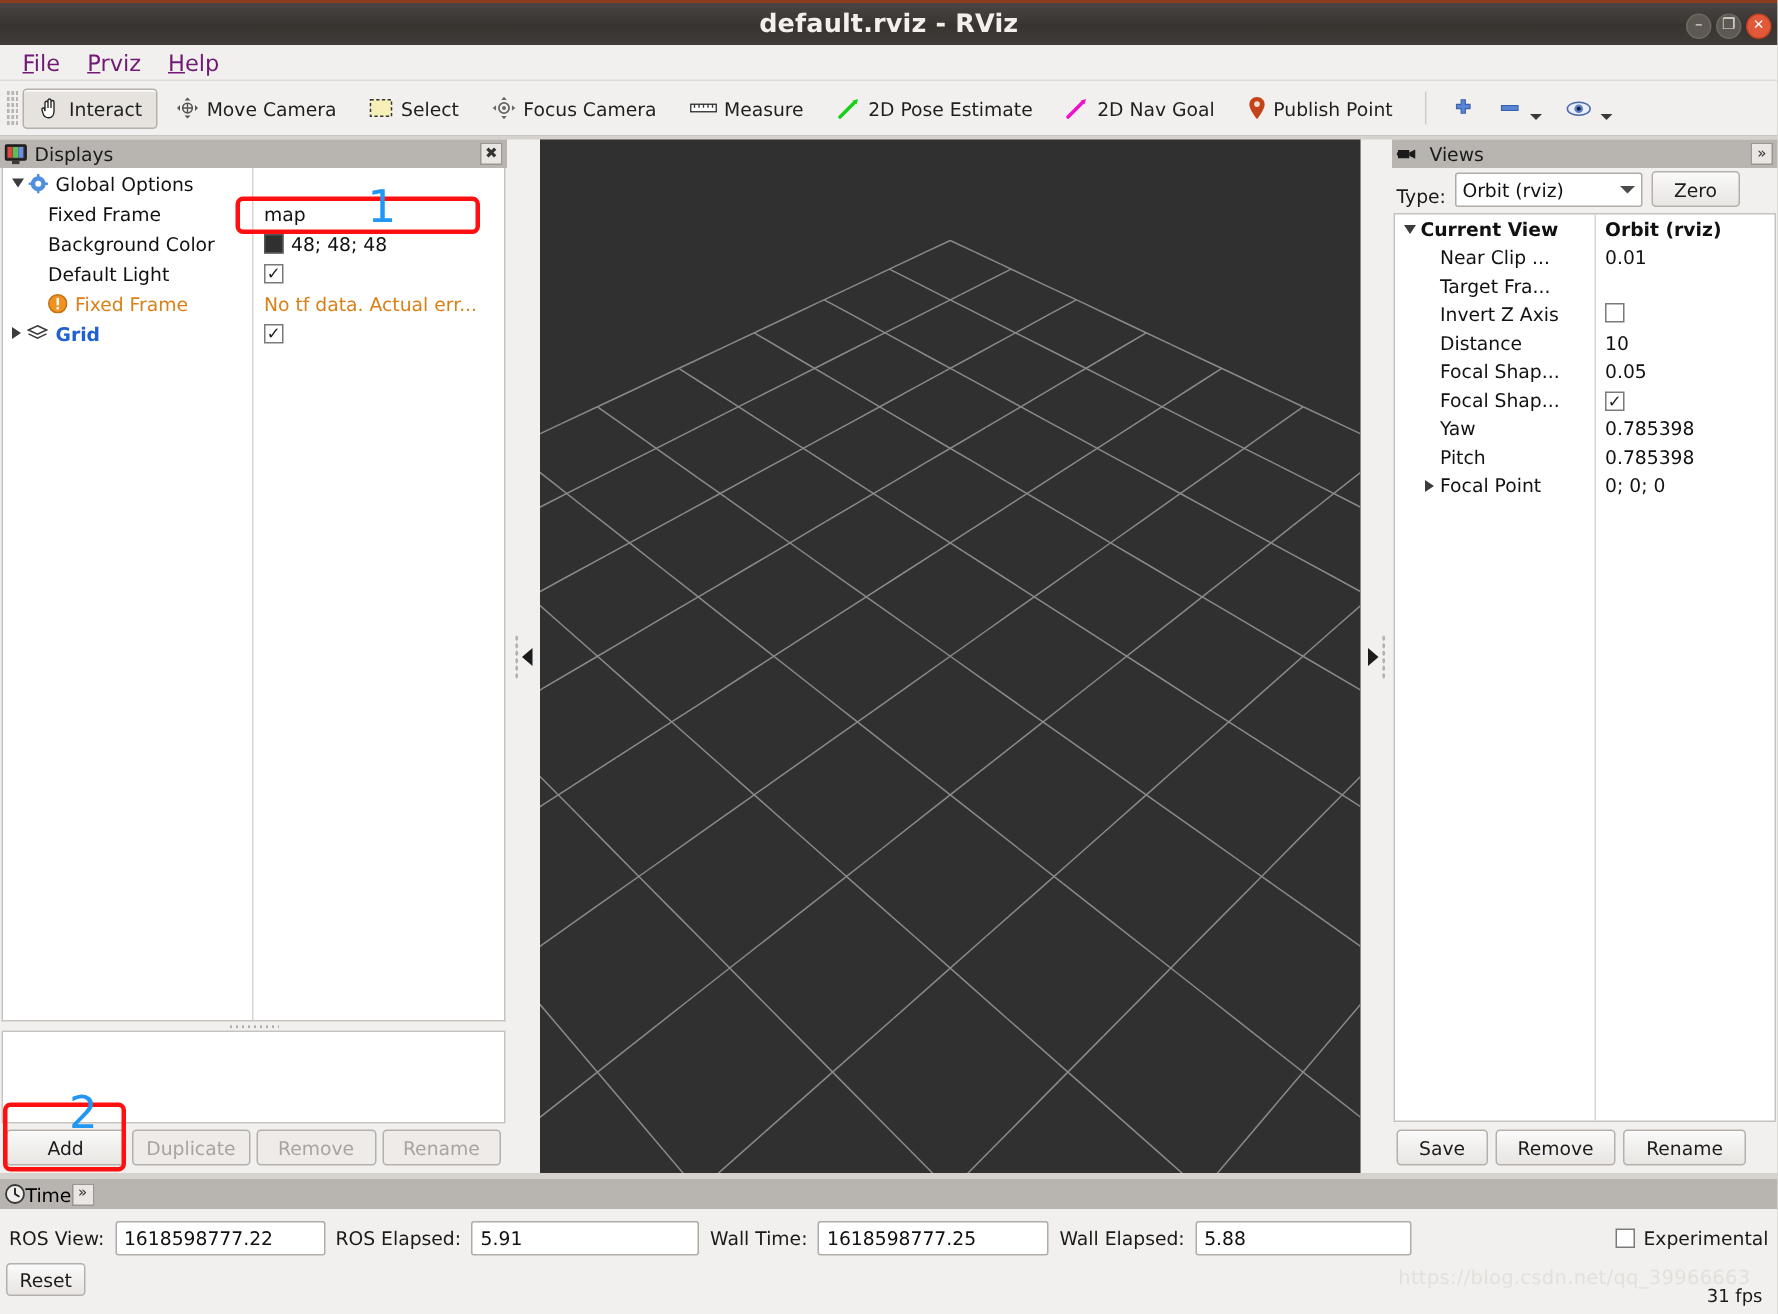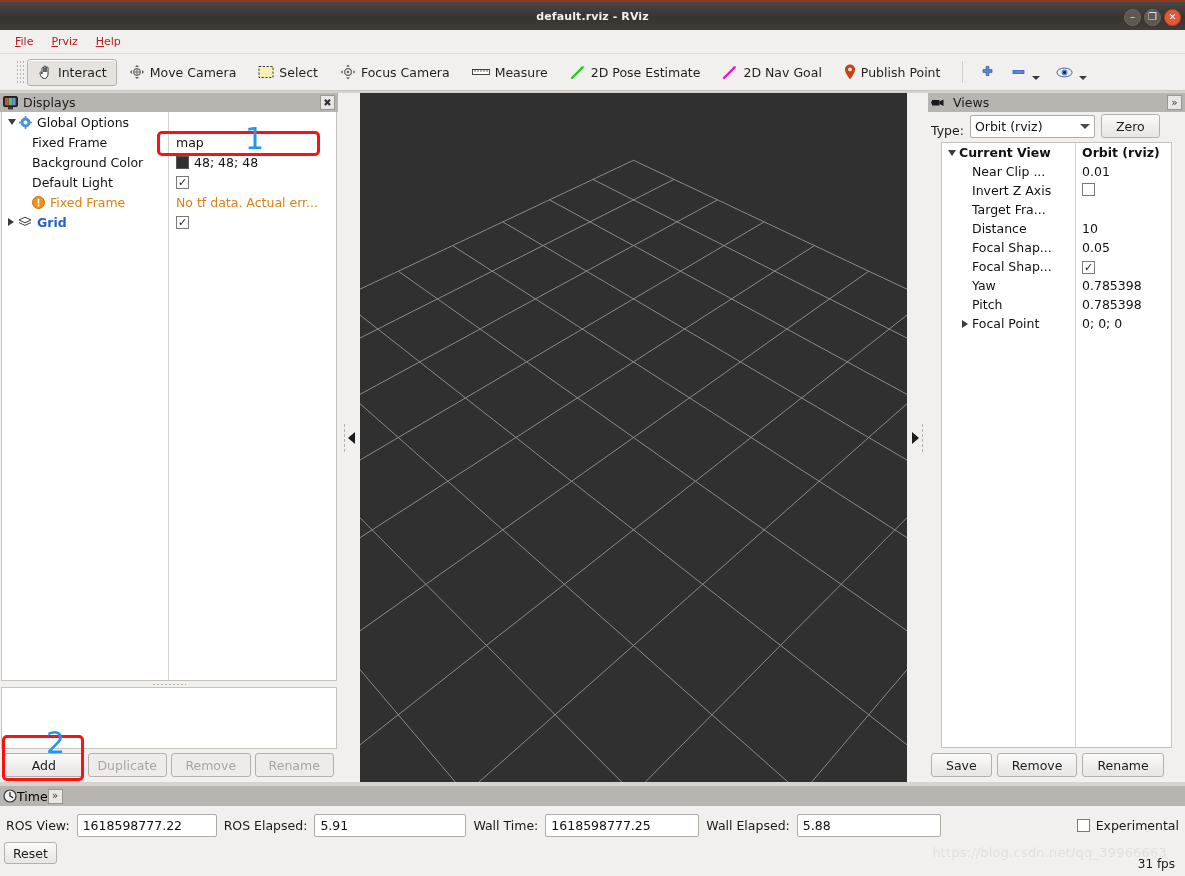--- a/index.html
+++ b/index.html
@@ -13,21 +13,21 @@
   #app { position: relative; width: 1185px; height: 876px; }
 
   
   .titlebar {
     position: absolute; left: 0; top: 0; width: 1185px; height: 30px;
     background: linear-gradient(to bottom, #4a4542 0%, #3a3633 48%, #37332f 52%, #413c39 100%);
     border-top: 2px solid #8d3a1e;
     display: flex; align-items: center; justify-content: center;
   }
   .title-text {
-    color: #f2efed; font-size: 11px; font-weight: bold;
+    color: #f2efed; font-size: 17px; font-weight: bold;
     letter-spacing: 0.1px;
   }
   .win-controls {
     position: absolute; right: 4px; top: 0; height: 30px;
     display: flex; align-items: center; gap: 3px;
   }
   .wbtn {
     width: 17px; height: 17px; border-radius: 50%;
     background: #5e5853; border: 1px solid #6e6862;
     display: flex; align-items: center; justify-content: center;
@@ -35,30 +35,30 @@
   }
   .wbtn.close { background: #e2593a; border-color: #c2401f; color: #fff; font-size: 9px; }
 
   
   .menubar {
     position: absolute; left: 0; top: 30px; width: 1185px; height: 24px;
     background: #f2f0ee; display: flex; align-items: center;
     padding-left: 6px; border-bottom: 1px solid #dedad6;
   }
   .menu-item {
-    padding: 2px 9px; font-size: 11px; color: #b91c1c;
+    padding: 2px 9px; font-size: 15px; color: #701a75;
     border-radius: 2px; cursor: default;
   }
   .menu-item .u { text-decoration: underline; }
 
   
   .toolbar {
     position: absolute; left: 0; top: 54px; width: 1185px; height: 37px;
     background: #f2f0ee; border-bottom: 1px solid #c8c4c0;
-    display: flex; align-items: center; padding-left: 16px;
+    display: flex; align-items: center; padding-left: 4px;
   }
   .tb-grip {
     width: 8px; height: 24px; margin-right: 3px;
     background-image: radial-gradient(#b8b4b0 1px, transparent 1px);
     background-size: 3px 4px;
   }
   .tb-btn {
     display: flex; align-items: center; gap: 5px;
     height: 27px; padding: 0 9px; margin-right: 2px;
     font-size: 12.5px; color: #1f1f1f; white-space: nowrap;
@@ -201,21 +201,21 @@
     border-right: 5px solid transparent; border-top: 5px solid #4a4a4a;
   }
   .vbtn {
     height: 24px; padding: 0 14px; font-size: 12.5px; color: #1c1c1c;
     background: linear-gradient(to bottom, #fafafa, #e8e5e2);
     border: 1px solid #b4b0ac; border-radius: 3px;
     display: flex; align-items: center; justify-content: center;
     white-space: nowrap;
   }
   .vtree {
-    flex: 1; background: #fff; margin: 0 13px;
+    flex: 1; background: #fff; margin: 0 1px;
     border: 1px solid #c6c2be; position: relative; overflow: hidden;
   }
   .vtree-div {
     position: absolute; left: 133px; top: 0; bottom: 0;
     width: 1px; background: #d8d4d0;
   }
   .vrow { display: flex; align-items: center; height: 19px; font-size: 12.5px; color: #111; }
   .vname { width: 133px; display: flex; align-items: center; padding-left: 2px; }
   .vval { padding-left: 7px; }
   .vbtnrow { display: flex; gap: 5px; padding: 5px 0 5px 3px; }
@@ -1118,31 +1118,31 @@
               <span class="indent"></span>
               <span class="arrow-sp"></span>
               <span class="">Near Clip ...</span>
             </span>
             <span class="vval"><span class="">0.01</span></span>
           </div>
           <div class="vrow">
             <span class="vname">
               <span class="indent"></span>
               <span class="arrow-sp"></span>
-              <span class="">Invert Z Axis</span>
-            </span>
-            <span class="vval"><span class="chk"></span></span>
+              <span class="">Target Fra...</span>
+            </span>
+            <span class="vval"><span class=""><fixed frame=""></fixed></span></span>
           </div>
           <div class="vrow">
             <span class="vname">
               <span class="indent"></span>
               <span class="arrow-sp"></span>
-              <span class="">Target Fra...</span>
-            </span>
-            <span class="vval"><span class=""><fixed frame=""></fixed></span></span>
+              <span class="">Invert Z Axis</span>
+            </span>
+            <span class="vval"><span class="chk"></span></span>
           </div>
           <div class="vrow">
             <span class="vname">
               <span class="indent"></span>
               <span class="arrow-sp"></span>
               <span class="">Distance</span>
             </span>
             <span class="vval"><span class="">10</span></span>
           </div>
           <div class="vrow">

